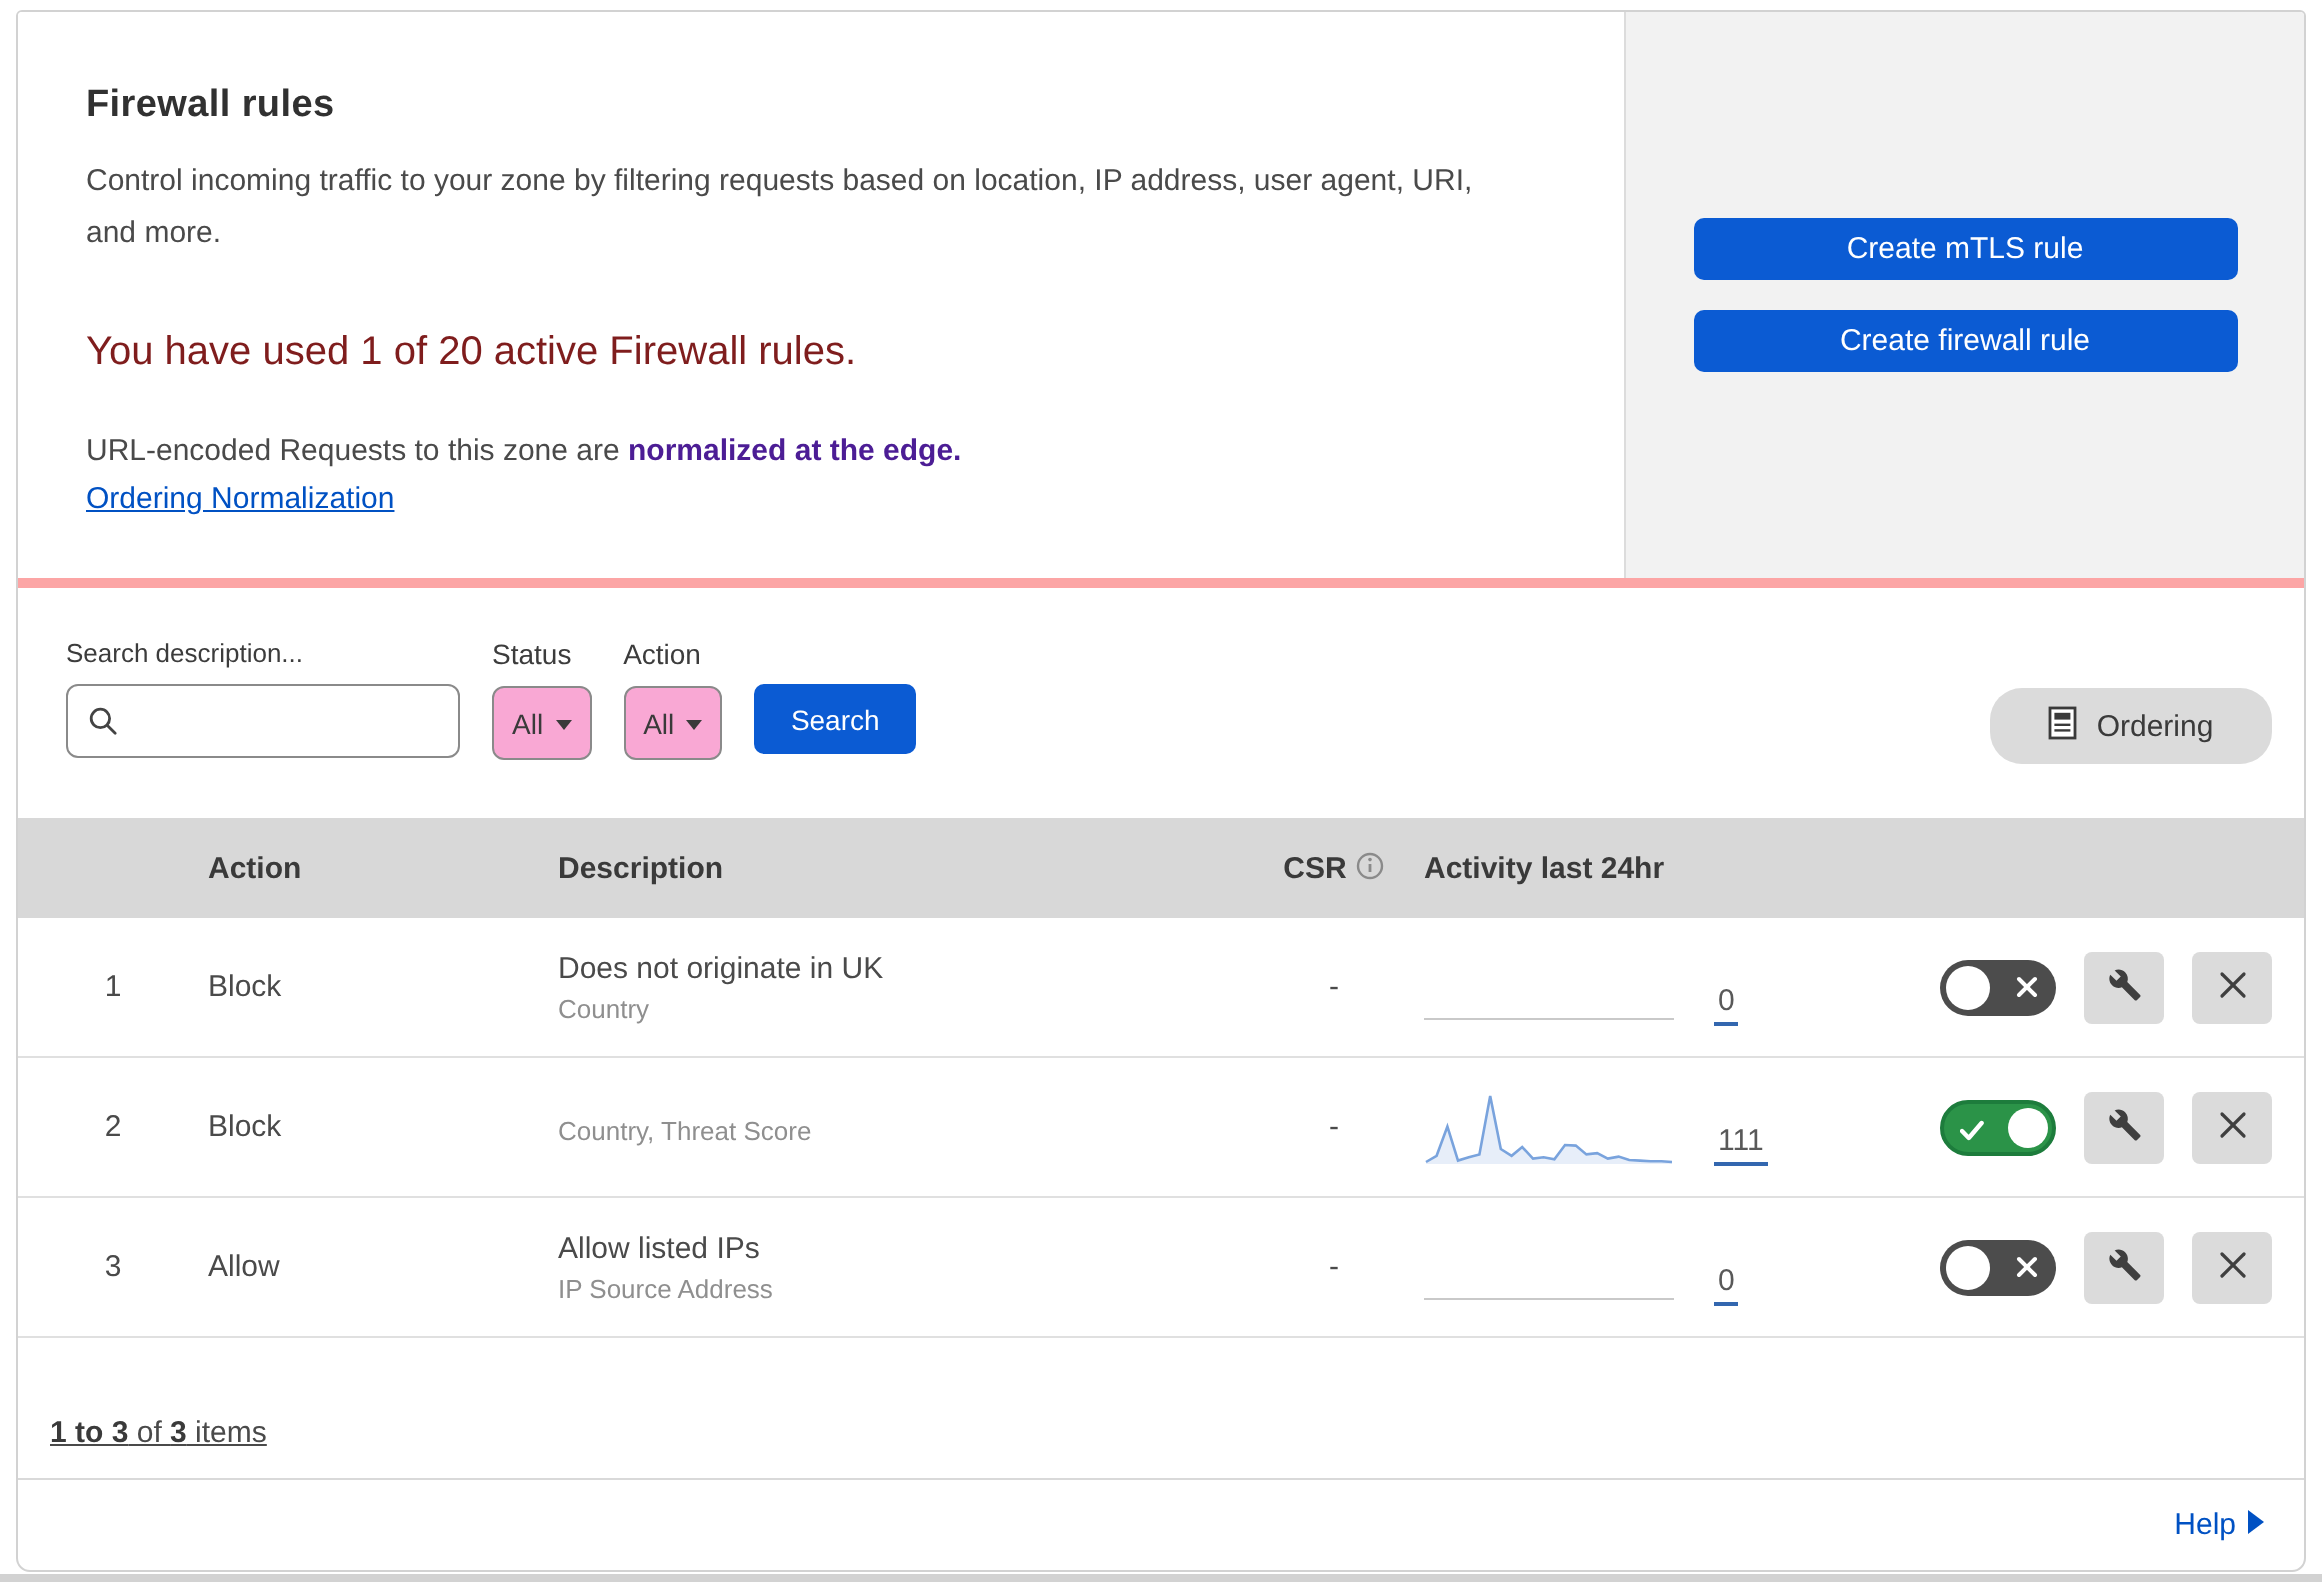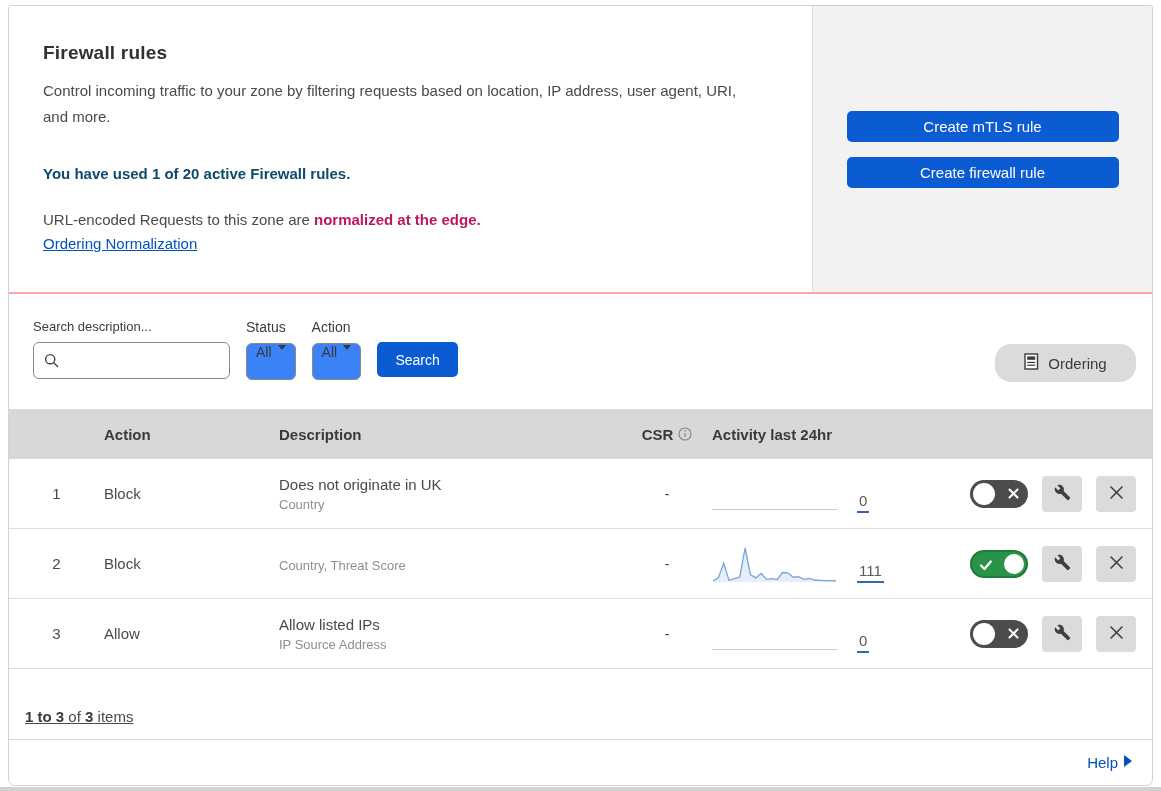--- a/index.html
+++ b/index.html
@@ -17,27 +17,27 @@
     border:1px solid #d2d2d2;
     border-radius:3px 3px 7px 7px;
     overflow:hidden;
     display:flex; flex-direction:column;
   }
   .bottom-strip {
     position:absolute; left:0; right:0; bottom:0; height:4px; background:#d2d2d2;
   }
 
   
-  .header-section { display:flex; height:288px; border-bottom:2px solid #fca5a5; flex-shrink:0; }
+  .header-section { display:flex; height:288px; border-bottom:5px solid #fca5a5; flex-shrink:0; }
   .header-left { flex:1; padding:36px 30px 0 34px; background:#fff; }
   .page-title { margin:0; font-size:19px; font-weight:600; color:#313131; letter-spacing:.2px; }
   .desc { margin:14px 0 0; font-size:15px; line-height:26px; color:#4a4a4a; max-width:712px; }
-  .usage { margin:35px 0 0; font-size:15px; font-weight:bold; color:#0c4a6e; }
+  .usage { margin:35px 0 0; font-size:20px; font-weight:normal; color:#7f1d1d; }
   .norm { margin:29px 0 0; font-size:15px; color:#4a4a4a; }
-  .norm b { color:#be185d; }
+  .norm b { color:#4c1d95; }
   .text-link {
     display:inline-block; margin-top:7px; font-size:15px;
     color:#0051c3; text-decoration:underline; cursor:pointer;
   }
   .header-right {
     width:340px; background:#f2f2f2; border-left:1px solid #dcdcdc;
     display:flex; flex-direction:column; align-items:center; justify-content:center; gap:15px;
   }
   .btn-primary {
     width:272px; height:31px; background:#0b5bd3; color:#fff; border:none;
@@ -49,22 +49,22 @@
   .fgroup { display:flex; flex-direction:column; }
   .flabel { font-size:13px; color:#3c3c3c; margin-bottom:8px; }
   .flabel.ctl { font-size:14px; }
   .search-wrap { position:relative; }
   .search-input {
     width:197px; height:37px; border:1px solid #8a8a8a; border-radius:6px;
     padding:0 10px 0 34px; font-size:14px; font-family:inherit; color:#333; background:#fff;
   }
   .search-icon { position:absolute; left:11px; top:11px; pointer-events:none; }
   .dropdown {
-    height:37px; border:1px solid #8a8a8a; border-radius:6px; background:#3b82f6;
-    display:flex; justify-content:center; gap:6px;
+    height:37px; border:1px solid #8a8a8a; border-radius:6px; background:#f9a8d4;
+    display:flex; align-items:center; justify-content:center; gap:6px;
     padding:0 9px; font-size:14px; color:#3a3a3a; cursor:pointer;
   }
   .caret { width:0; height:0; border-left:4px solid transparent; border-right:4px solid transparent; border-top:5px solid #3a3a3a; margin-top:1px; }
   .ml16 { margin-left:16px; }
   .btn-search {
     margin-left:16px; margin-top:23px; width:81px; height:35px;
     background:#0b5bd3; color:#fff; border:none; border-radius:5px;
     font-size:14px; font-family:inherit; cursor:pointer;
   }
   .btn-ordering {

